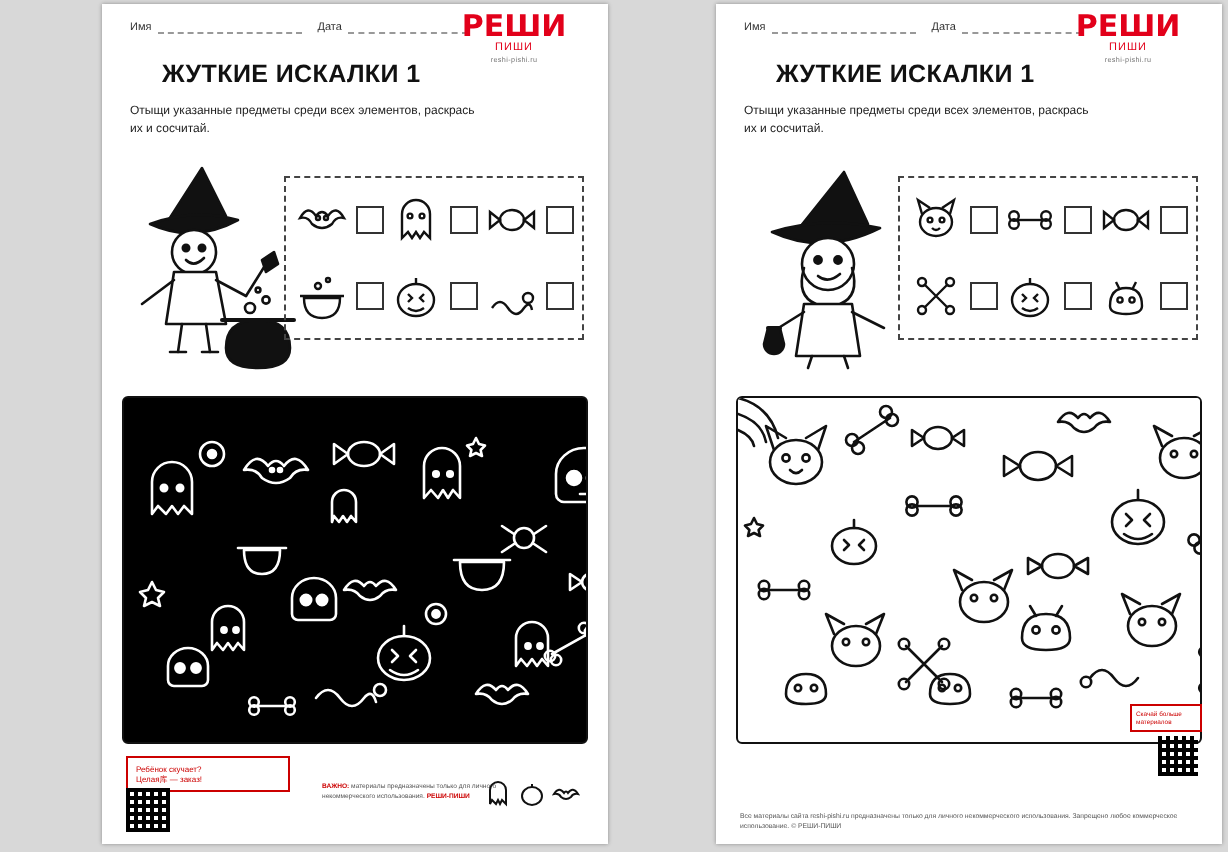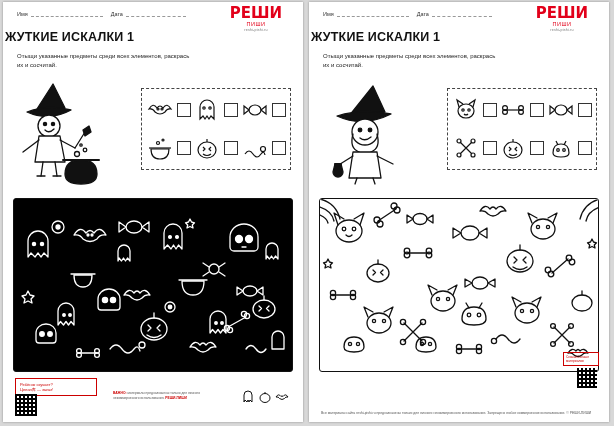--- a/index.html
+++ b/index.html
@@ -17,20 +17,21 @@
     padding:2px 3px;
     box-sizing:border-box;
   }
   .page{
     position:relative;
     background:#ffffff;
     width:300px;height:420px;
     box-shadow:0 0 2px rgba(0,0,0,.35);
     box-sizing:border-box;
     overflow:hidden;
+    margin-left:48px;
   }
   
   .meta{
     position:absolute;top:8px;left:14px;right:14px;
     display:flex;align-items:flex-end;gap:8px;
     font-size:5.5px;color:#222;
   }
   .meta .fld{display:flex;align-items:flex-end;gap:3px;}
   .meta .lbl{font-size:5.5px;color:#333;}
   .dashline{
@@ -55,21 +56,21 @@
   }
   .logo .sub{
     font-size:5.5px;color:#e2001a;letter-spacing:.5px;
     margin-top:0px;
   }
   .logo .url{
     font-size:3.6px;color:#777;letter-spacing:.2px;margin-top:1px;
   }
   
   .title{
-    position:absolute;top:28px;left:2px;
+    position:absolute;top:28px;left:30px;
     font-size:12.5px;font-weight:bold;color:#111;
     letter-spacing:.2px;
   }
   .subtitle{
     position:absolute;top:50px;left:14px;width:180px;
     font-size:6px;color:#222;line-height:9px;
   }
   
   .hero{
     position:absolute;top:80px;left:10px;

